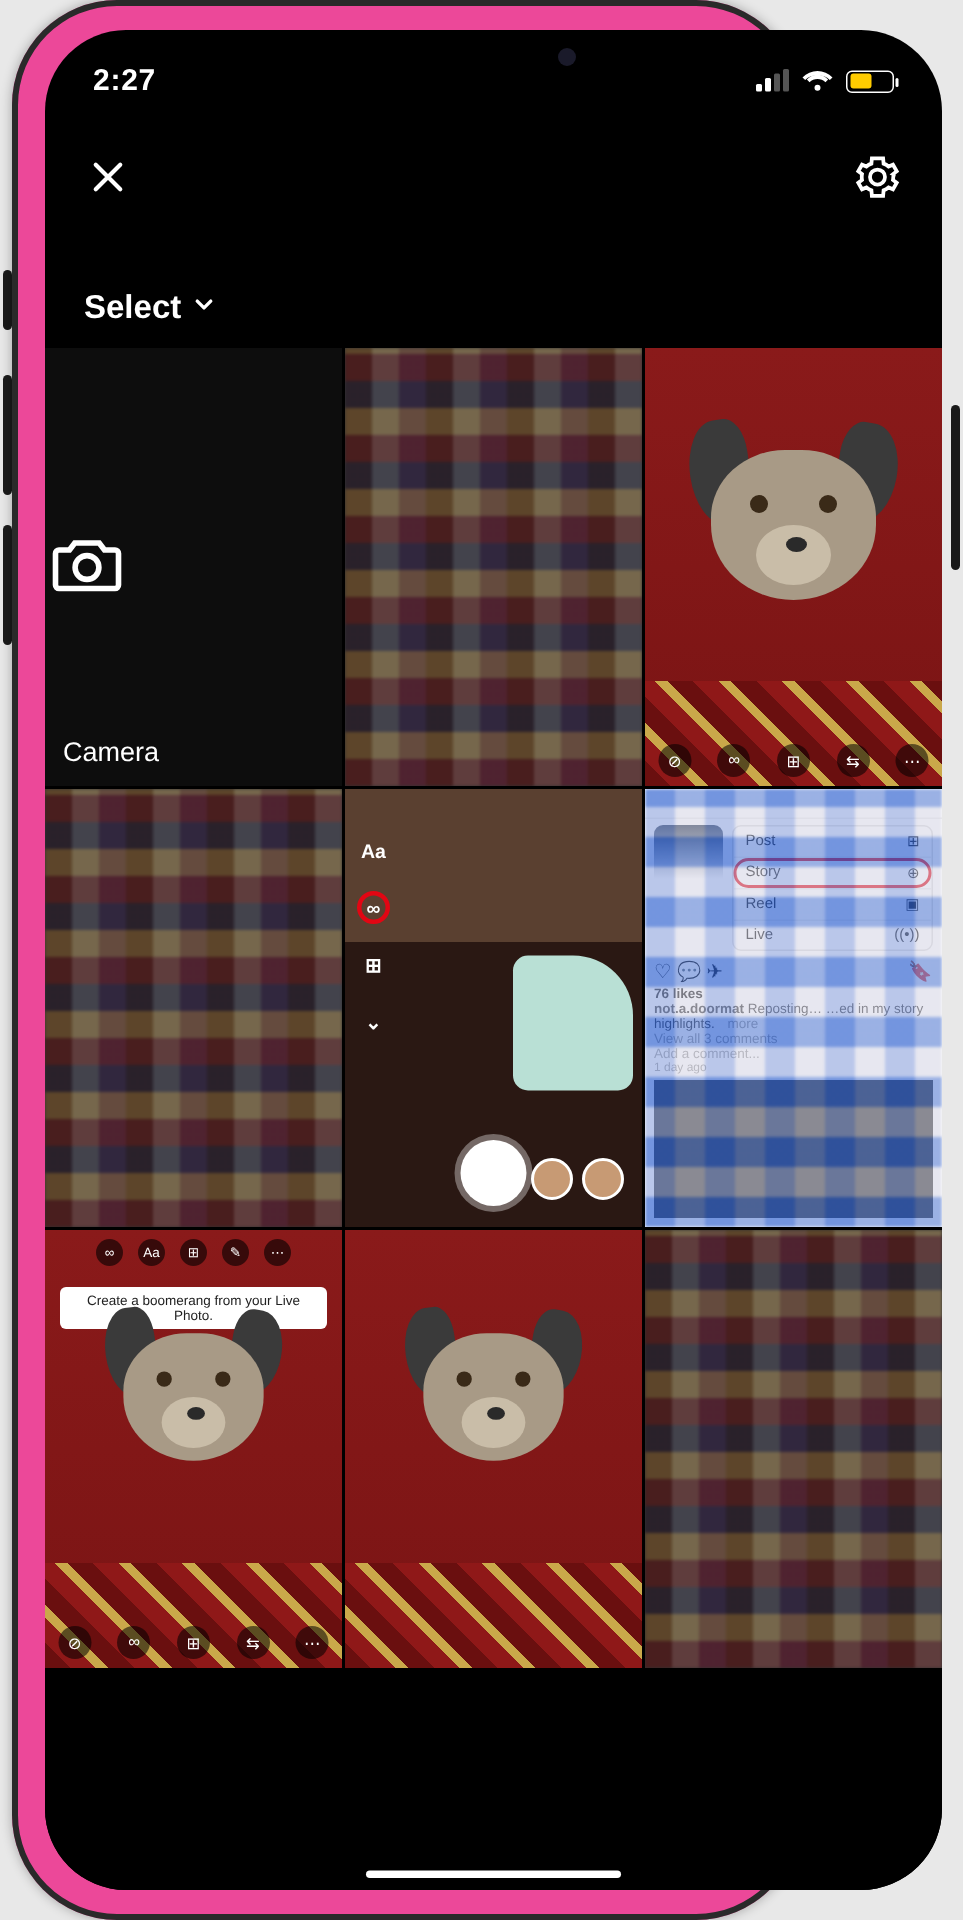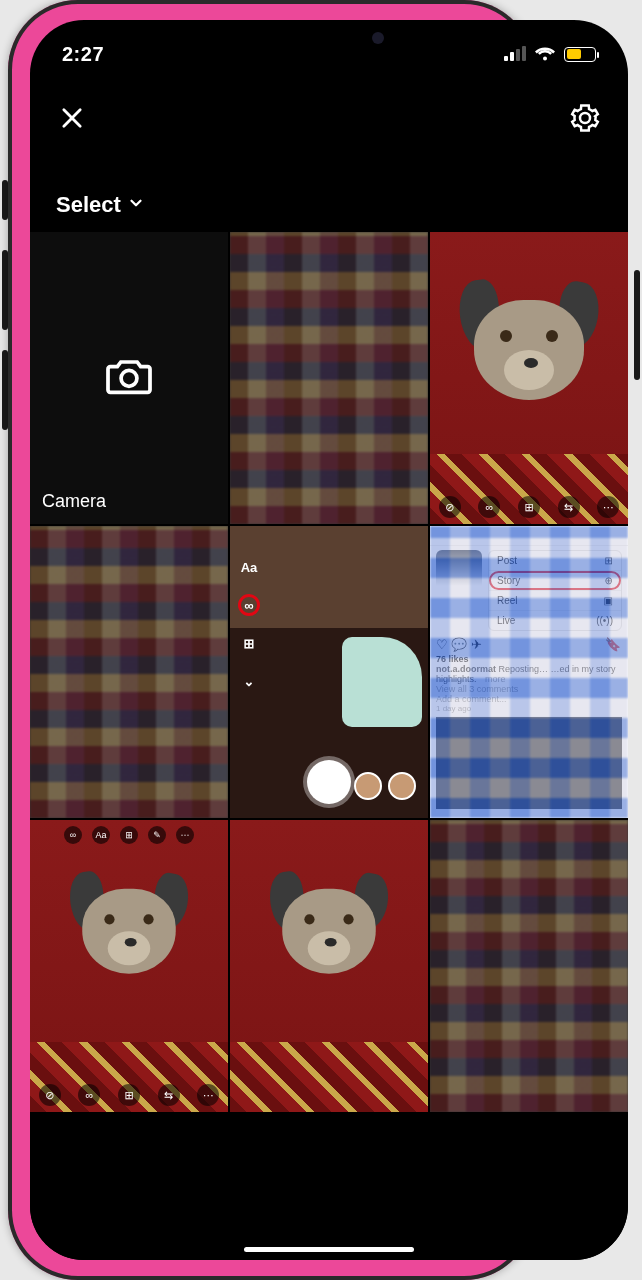--- a/index.html
+++ b/index.html
@@ -132,21 +132,21 @@
     display:grid;
     grid-template-columns: repeat(3, 1fr);
     grid-auto-rows: 292px;
     gap:2px;
     background:#000;
   }
   .tile{ position:relative; overflow:hidden; background:#222; }
   .camera-tile{
     background:#0d0d0d;
     display:flex; flex-direction:column;
-    align-items:center; justify-content:center;
+    align-items:flex-start; justify-content:center;
     position:relative;
   }
   .camera-label{
     position:absolute; left:12px; bottom:12px;
     font-size:18px; color:#fff;
   }
   
   .pixelated{
     background:#333;
   }
@@ -382,20 +382,21 @@
       </div>
 
       <div class="tile dog-tile dog-small">
         <div class="story-top-icons">
           <span>∞</span>
           <span>Aa</span>
           <span>⊞</span>
           <span>✎</span>
           <span>⋯</span>
         </div>
+        <div class="tooltip">Create a boomerang from your Live Photo.</div>
         <div class="dog">
           <div class="ear-l"></div>
             <div class="ear-r"></div>
           <div class="head"></div>
             <div class="muzzle"></div>
             <div class="nose"></div>
           <div class="eye-l"></div>
             <div class="eye-r"></div>
         </div>
         <div class="blanket"></div>

